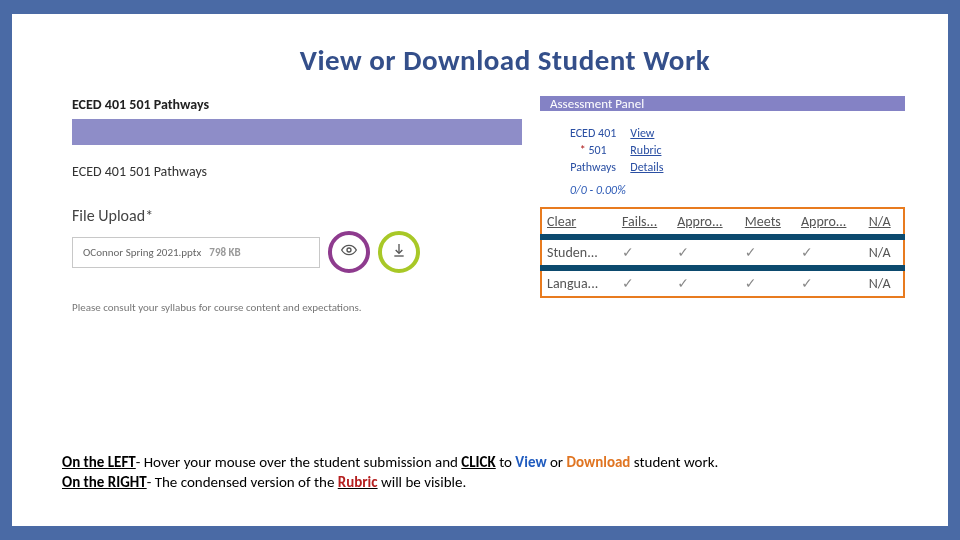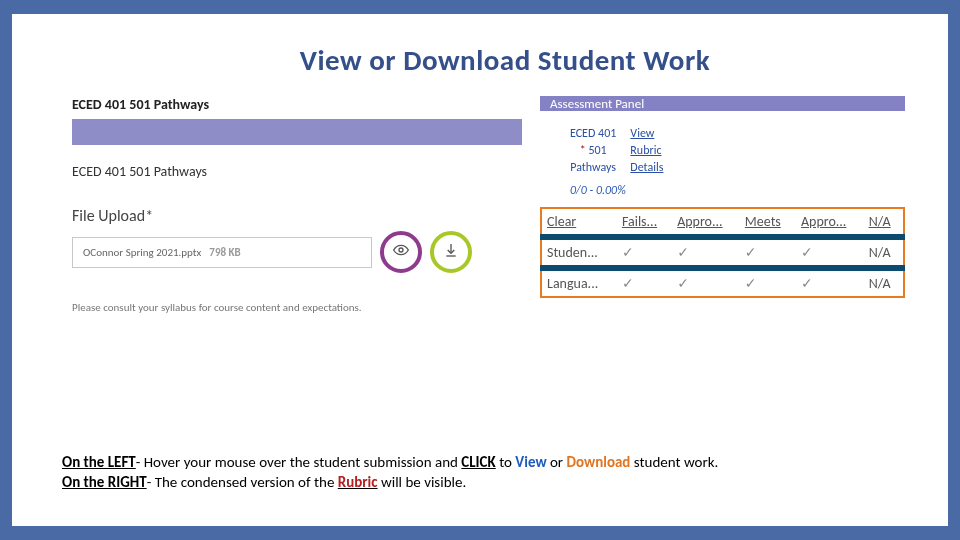--- a/index.html
+++ b/index.html
@@ -62,21 +62,21 @@
   .upload-row {
     display: flex;
     align-items: center;
     gap: 8px;
   }
   .file-box {
     border: 1px solid #c8c8c8;
     padding: 8px 10px;
     font-size: 11px;
     color: #555;
-    width: 300px;
+    width: 248px;
     display: flex;
     gap: 8px;
     background: #fff;
   }
   .file-name { color: #666; }
   .file-size { color: #999; font-weight: bold; }
   .circle-btn {
     width: 42px;
     height: 42px;
     border-radius: 50%;

